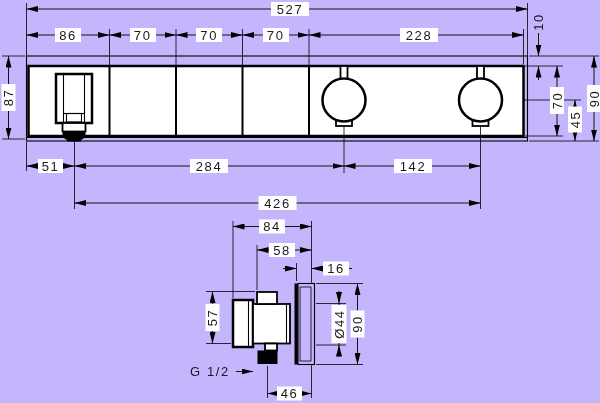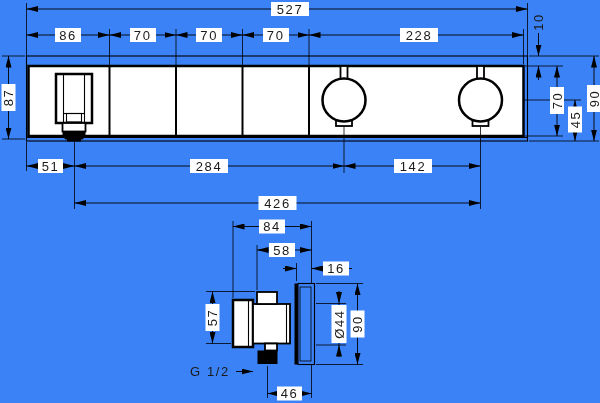--- a/index.html
+++ b/index.html
@@ -1,16 +1,16 @@
 <!DOCTYPE html>
 <html><head>
 <meta charset="utf-8">
 <style>
   html,body{margin:0;padding:0;background:#fff;}
-  .stage{position:relative;width:600px;height:403px;background:#3b82f6;overflow:hidden;}
+  .stage{position:relative;width:600px;height:403px;background:#c4b5fd;overflow:hidden;}
   svg{display:block;}
   svg text{
     font-family:"Liberation Sans",sans-serif;
     font-size:13px;
     letter-spacing:1.6px;
     fill:#1a1a1a;
   }
   .dimline{stroke:#000;stroke-width:0.9;fill:none;}
   .extline{stroke:#000;stroke-width:0.8;fill:none;}
   .thin{stroke:#000;stroke-width:1.1;fill:none;}

